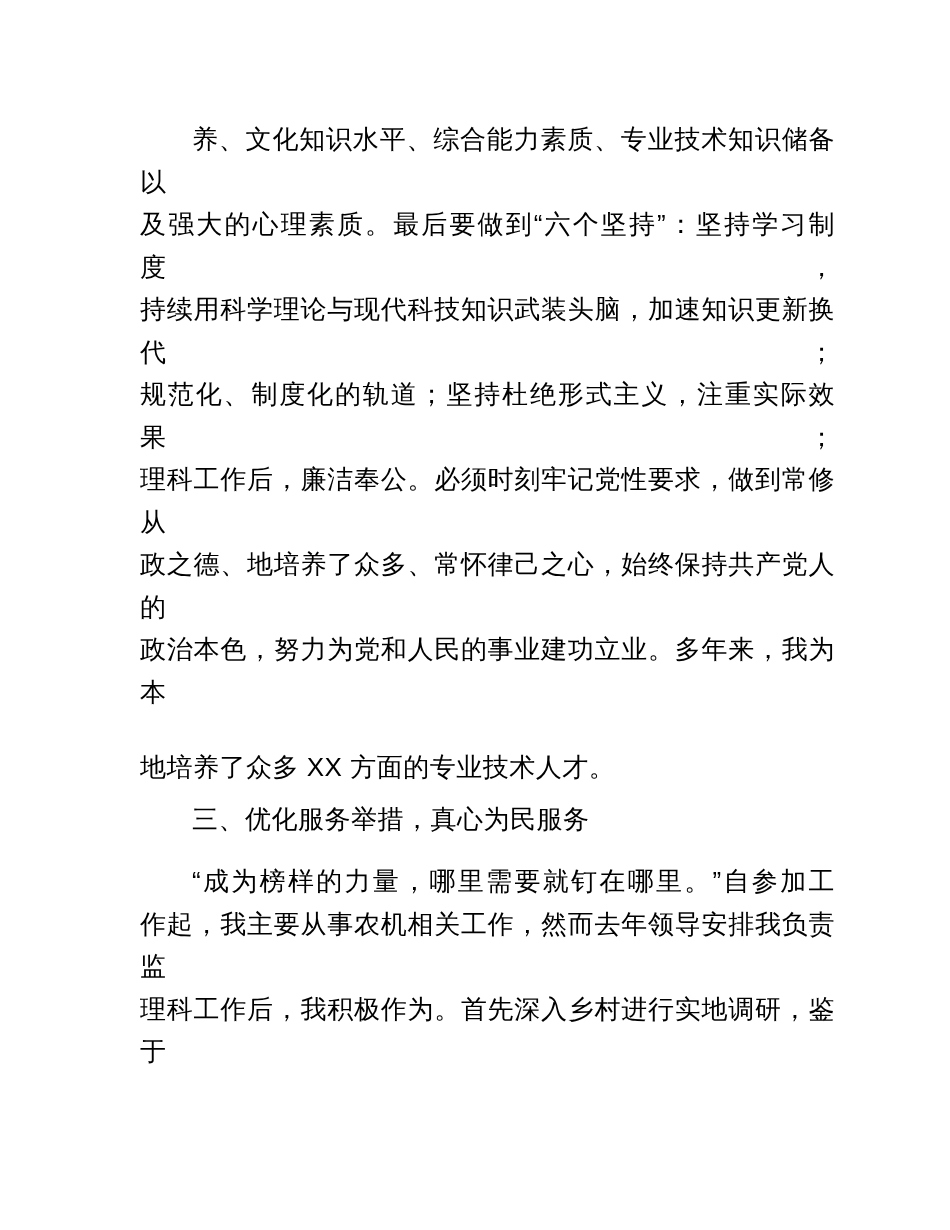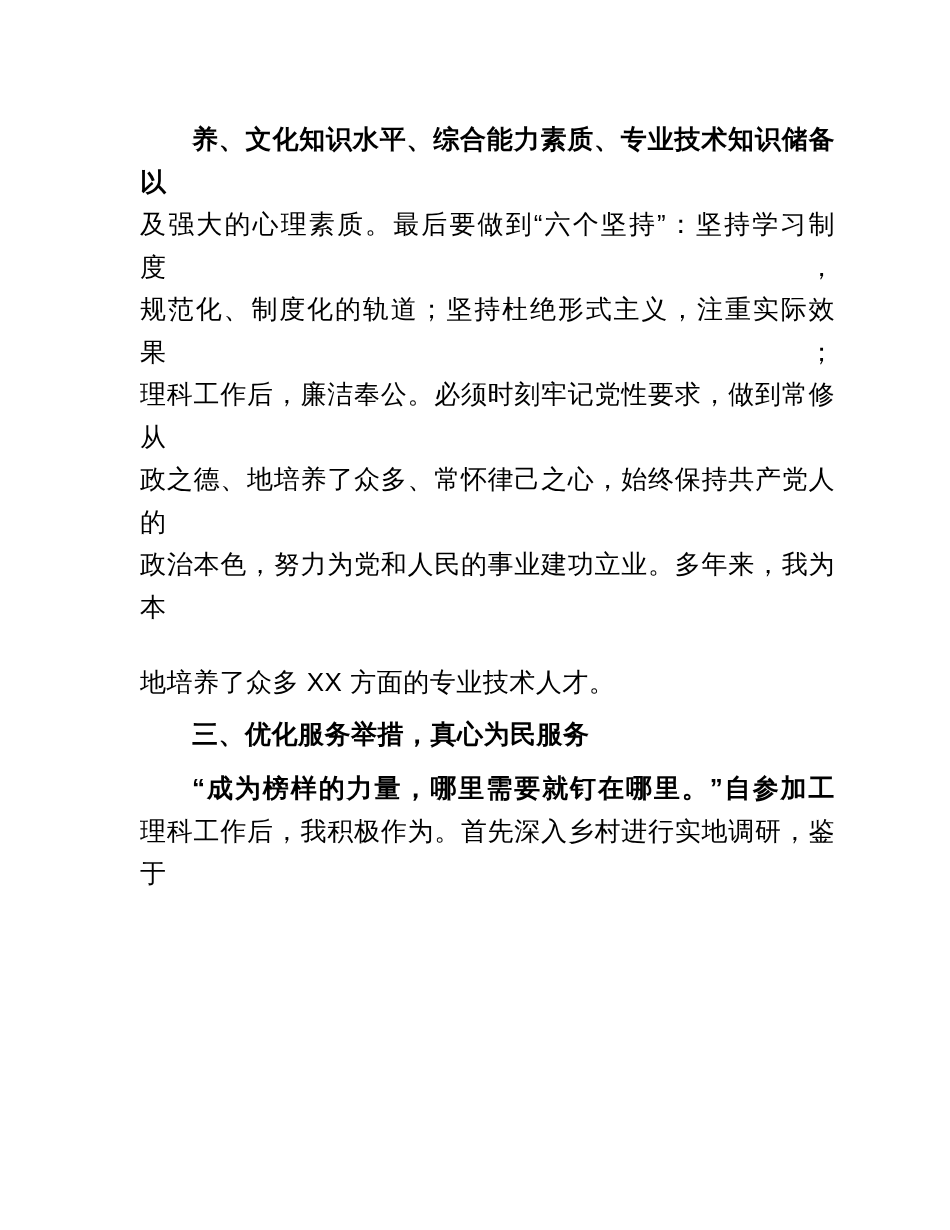--- a/index.html
+++ b/index.html
@@ -28,42 +28,43 @@
   }
   .line {
     width: 100%;
     text-align: justify;
     text-align-last: justify;
     white-space: normal;
     letter-spacing: 0.5px;
   }
   .line.indent {
     text-indent: 52px;
-    font-weight: bold;
   }
   .line.end {
     text-align-last: left;
     margin-top: 33px;
   }
   .line.heading {
     text-align-last: left;
     margin-top: 9px;
-    margin-bottom: 12px;
+    margin-bottom: 20px;
   }
 </style>
 </head>
 <body>
 
 <div class="page">
   <div class="text-block">
     <div class="line indent">养、文化知识水平、综合能力素质、专业技术知识储备以</div>
     <div class="line">及强大的心理素质。最后要做到“六个坚持”：坚持学习制度，</div>
+    <div class="line">持续用科学理论与现代科技知识武装头脑，加速知识更新换代；</div>
     <div class="line">规范化、制度化的轨道；坚持杜绝形式主义，注重实际效果；</div>
     <div class="line">理科工作后，廉洁奉公。必须时刻牢记党性要求，做到常修从</div>
     <div class="line">政之德、地培养了众多、常怀律己之心，始终保持共产党人的</div>
     <div class="line">政治本色，努力为党和人民的事业建功立业。多年来，我为本</div>
     <div class="line end">地培养了众多 XX 方面的专业技术人才。</div>
     <div class="line heading indent">三、优化服务举措，真心为民服务</div>
     <div class="line indent">“成为榜样的力量，哪里需要就钉在哪里。”自参加工</div>
+    <div class="line">作起，我主要从事农机相关工作，然而去年领导安排我负责监</div>
     <div class="line">理科工作后，我积极作为。首先深入乡村进行实地调研，鉴于</div>
 
   </div>
 </div>
 
 </body></html>

